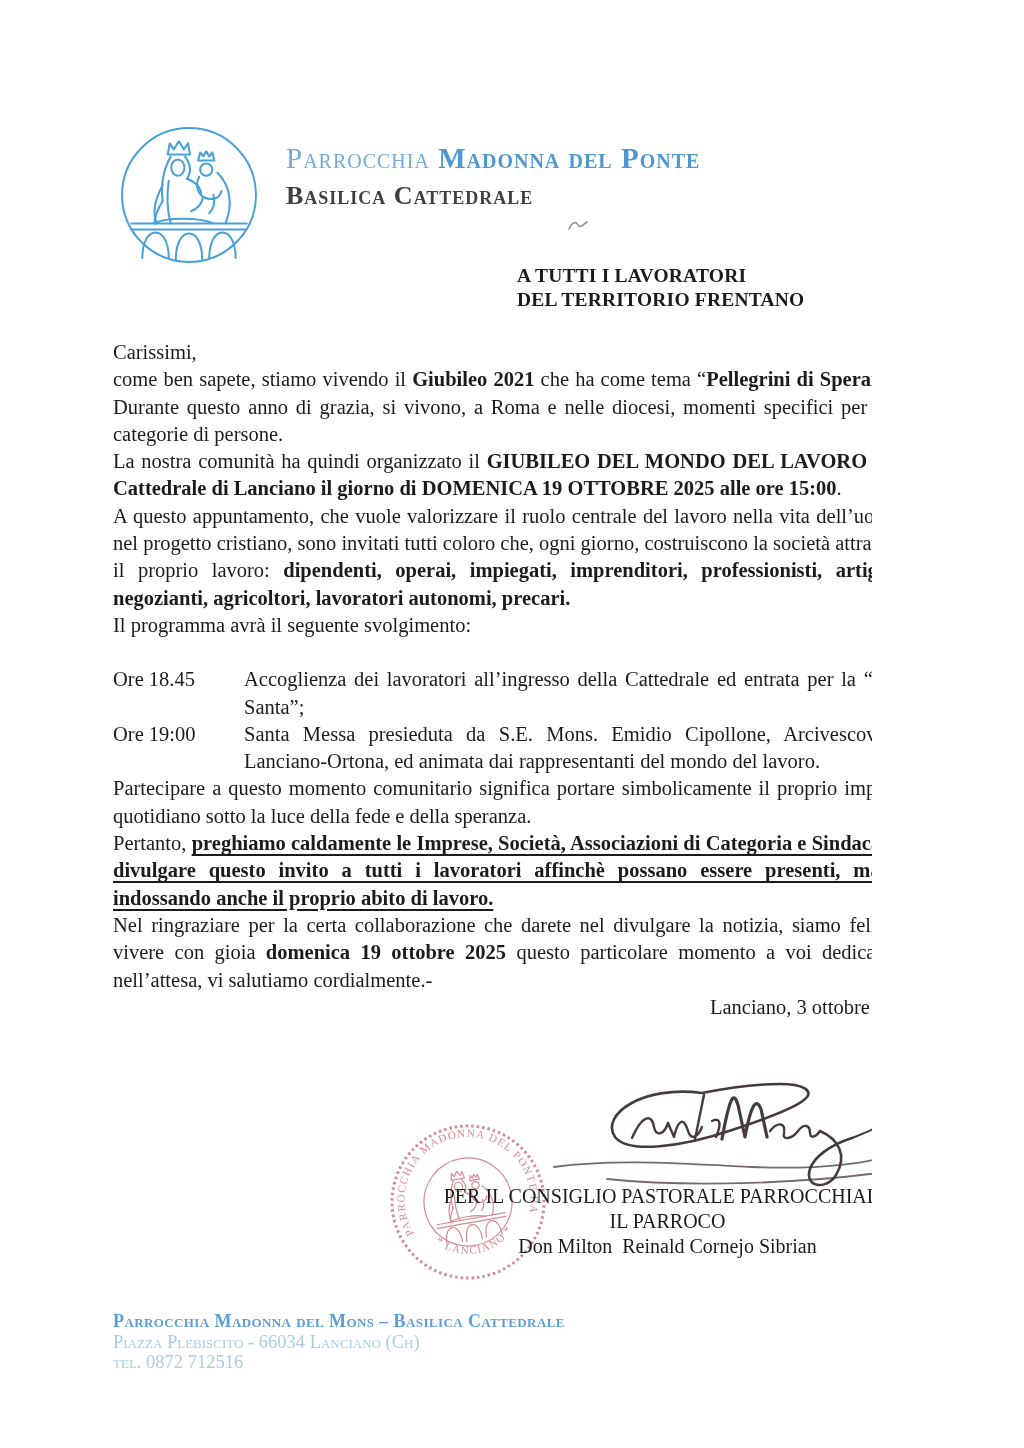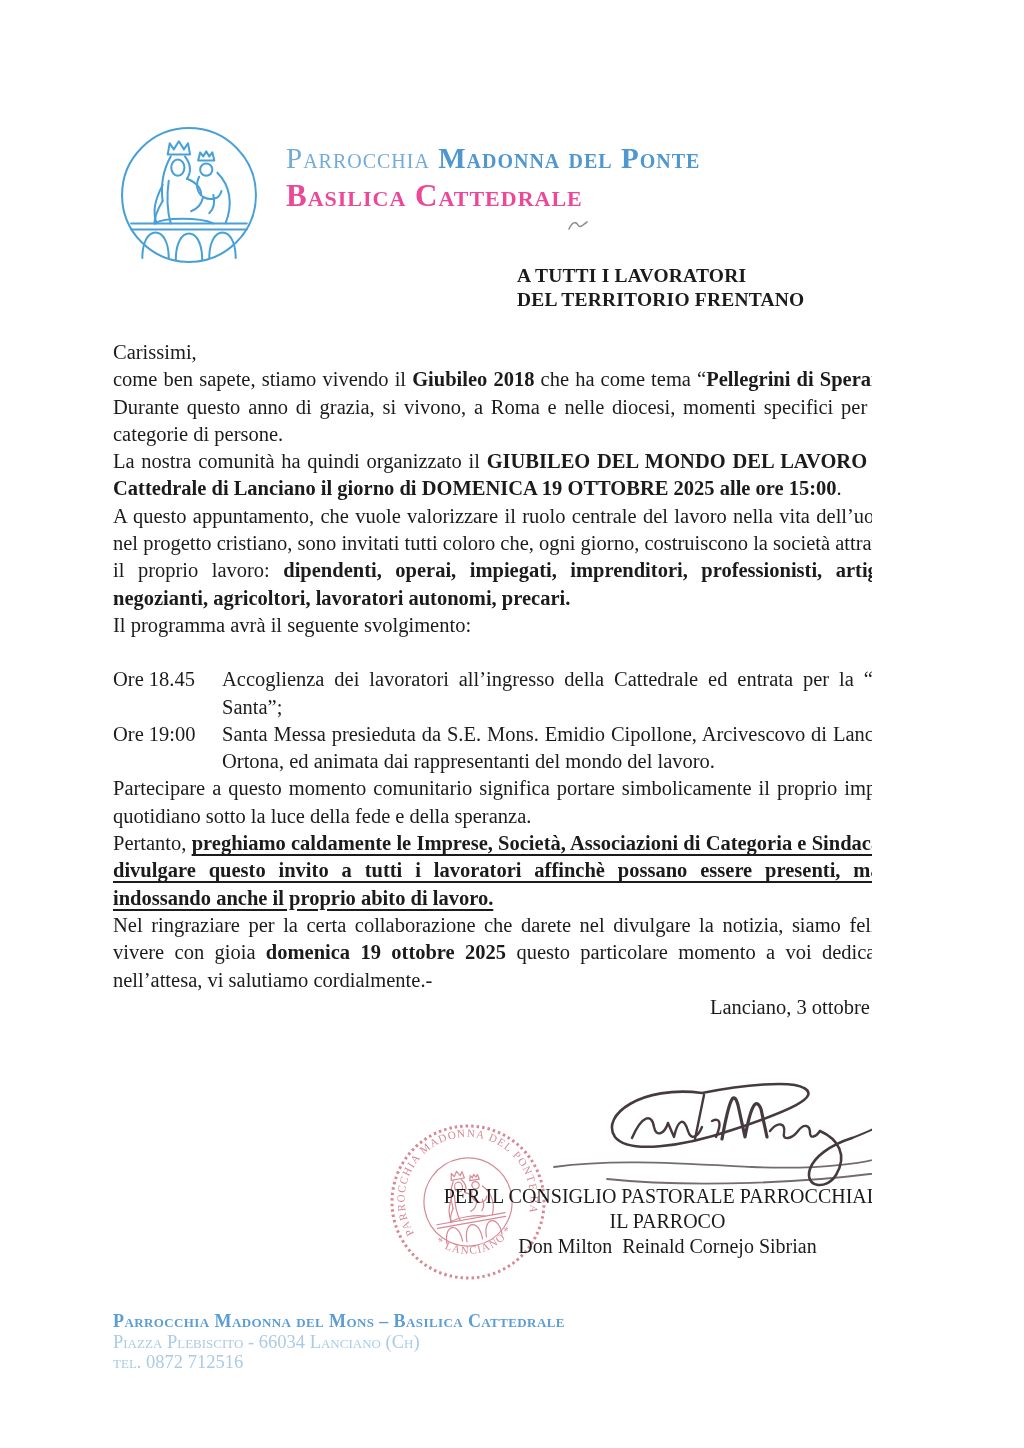--- a/index.html
+++ b/index.html
@@ -13,37 +13,37 @@
   }
   
   .logo{position:absolute;left:118px;top:124px;width:142px;height:142px;color:#48a0d8;}
   .header-text{
     position:absolute;left:286px;top:139px;
     font-variant:small-caps;letter-spacing:1px;line-height:38px;
   }
   .header-text .l1{font-size:29px;}
   .header-text .org-light{font-weight:400;color:#72abd9;}
   .header-text .org-bold{font-weight:700;color:#4e97d1;}
-  .header-text .l2{font-size:31px;font-weight:700;color:#ec4899;}
+  .header-text .l2{font-size:26px;font-weight:700;color:#404040;}
   .pen-mark{position:absolute;left:568px;top:218px;width:20px;height:14px;color:#909090;}
   
   .recipient{
     position:absolute;left:517px;top:264px;
     font-weight:700;font-size:19.5px;line-height:23.5px;
     letter-spacing:.2px;
   }
   
   .letter-body{
     position:absolute;left:113px;top:339px;width:803px;
     font-size:20.5px;line-height:27.3px;text-align:justify;
   }
   .letter-body p{margin:0;}
   .program-intro{margin-top:24px;text-align:left;}
   .schedule{margin-top:27px;}
-  .schedule .row{display:flex;}
+  .schedule .row{display:flex;gap:22px;}
   .schedule .time{flex:0 0 109px;}
   .schedule .desc{flex:1;text-align:justify;}
   .p4{margin-top:26px;}
   .p6{margin-top:24px;}
   .dateline{margin-top:18px;text-align:right;}
   b{font-weight:700;}
   .ul{text-decoration:underline;text-decoration-thickness:2px;text-underline-offset:4px;}
   
   .stamp{position:absolute;left:386px;top:1120px;width:164px;height:164px;
          transform:rotate(-10deg);opacity:.82;color:#cf6f7c;}
@@ -105,21 +105,21 @@
     </svg>
   </div>
 
   <div class="recipient">
     <div>A TUTTI I LAVORATORI</div>
     <div>DEL TERRITORIO FRENTANO</div>
   </div>
 
   <div class="letter-body">
     <p>Carissimi,</p>
-    <p><span>come ben sapete, stiamo vivendo il </span><b>Giubileo 2018</b><span> che ha come tema “</span><b>Pellegrini di Speranza</b><span>”. Durante questo anno di grazia, si vivono, a Roma e nelle diocesi, momenti specifici per varie categorie di persone.</span></p>
+    <p><span>come ben sapete, stiamo vivendo il </span><b>Giubileo 2021</b><span> che ha come tema “</span><b>Pellegrini di Speranza</b><span>”. Durante questo anno di grazia, si vivono, a Roma e nelle diocesi, momenti specifici per varie categorie di persone.</span></p>
     <p><span>La nostra comunità ha quindi organizzato il </span><b>GIUBILEO DEL MONDO DEL LAVORO nella Cattedrale di Lanciano il giorno di DOMENICA 19 OTTOBRE 2025 alle ore 15:00</b><span>.</span></p>
     <p><span>A questo appuntamento, che vuole valorizzare il ruolo centrale del lavoro nella vita dell’uomo e nel progetto cristiano, sono invitati tutti coloro che, ogni giorno, costruiscono la società attraverso il proprio lavoro: </span><b>dipendenti, operai, impiegati, imprenditori, professionisti, artigiani, negozianti, agricoltori, lavoratori autonomi, precari.</b></p>
 
     <p class="program-intro">Il programma avrà il seguente svolgimento:</p>
 
     <div class="schedule">
       <div class="row">
         <span class="time">Ore 18.45</span>
         <span class="desc">Accoglienza dei lavoratori all’ingresso della Cattedrale ed entrata per la “Porta Santa”;</span>
       </div>

